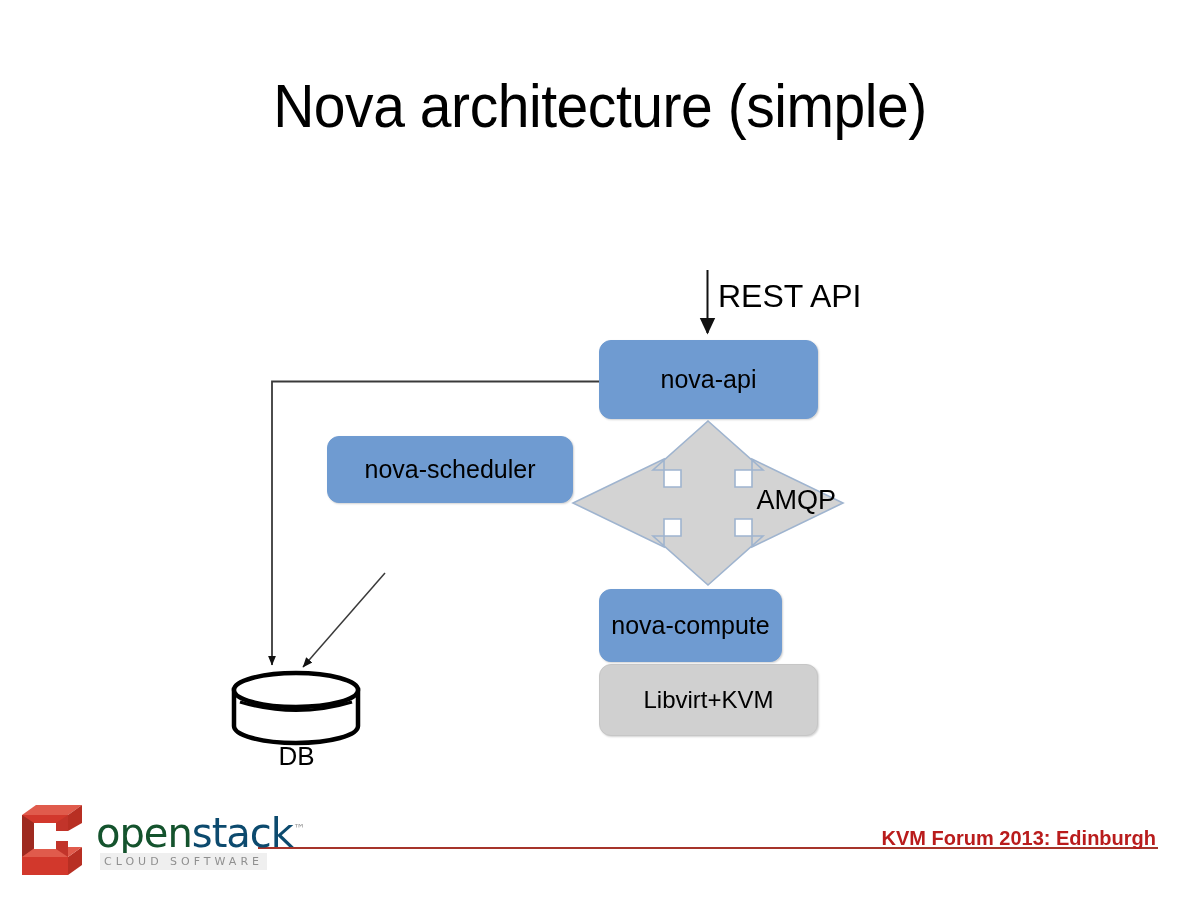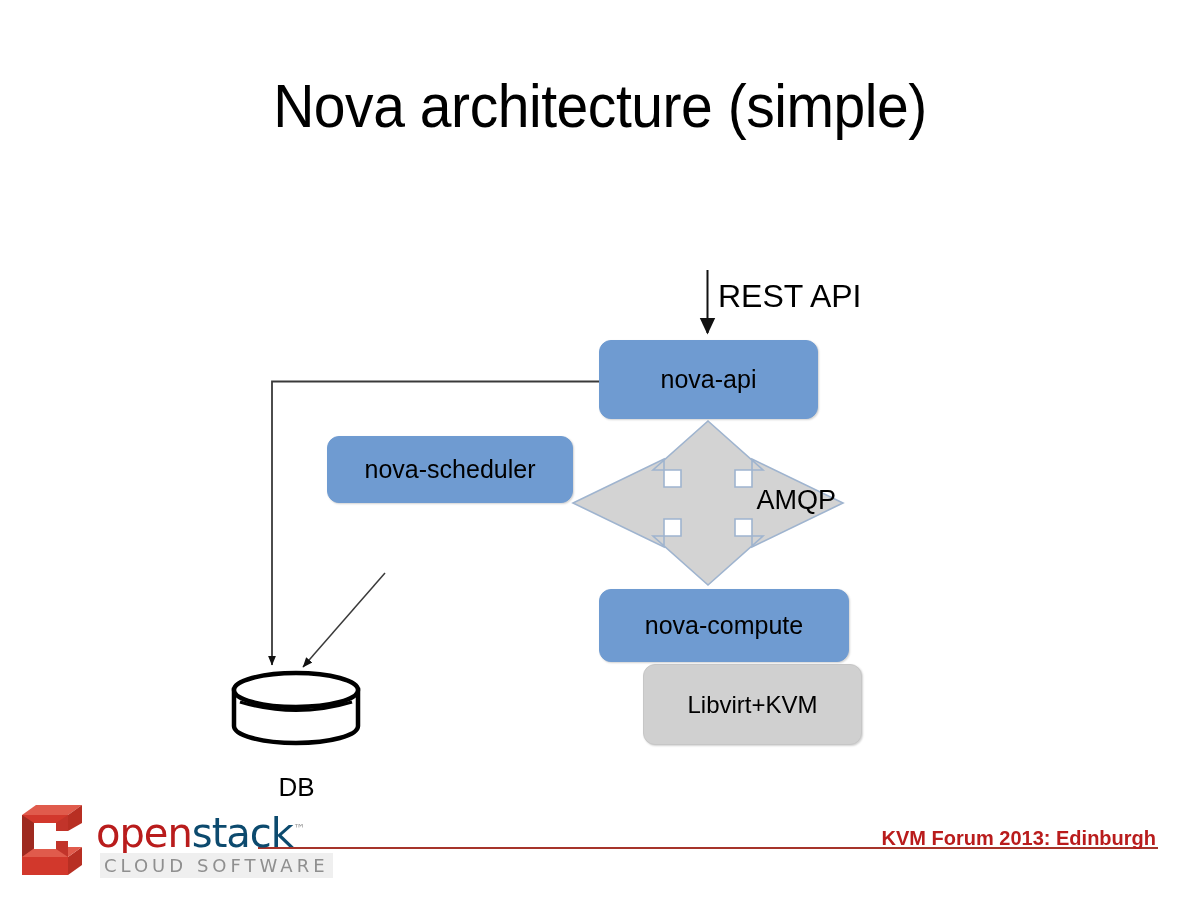--- a/index.html
+++ b/index.html
@@ -71,22 +71,22 @@
     box-shadow: 1px 1px 2px rgba(0,0,0,0.18);
   }
   .node.gray {
     background: #d0d0d0;
     border: 1px solid #c6c6c6;
     box-shadow: 1px 1px 2px rgba(0,0,0,0.18);
   }
   #node-nova-api      { left: 599px; top: 340px; width: 219px; height: 79px; }
   #node-nova-scheduler{ left: 327px; top: 436px; width: 246px; height: 67px; }
   #node-nova-conductor{ left: 327px; top: 504px; width: 246px; height: 69px; }
-  #node-nova-compute  { left: 599px; top: 589px; width: 250px; height: 73px; }
-  #node-libvirt-kvm   { left: 599px; top: 664px; width: 219px; height: 81px; margin-left: 44px; }
+  #node-nova-compute  { left: 599px; top: 589px; width: 183px; height: 73px; }
+  #node-libvirt-kvm   { left: 599px; top: 664px; width: 219px; height: 72px; }
   #node-libvirt-kvm .node-label { font-size: 24px; }
   #amqp-label {
     position: absolute;
     left: 570px;
     top: 485px;
     width: 275px;
     text-align: right;
     font-size: 27px;
     color: #000000;
     z-index: 2;
@@ -105,21 +105,20 @@
   }
   #db-label {
     position: absolute;
     left: 230px;
     top: 741px;
     width: 133px;
     text-align: center;
     font-size: 26px;
     color: #000000;
     z-index: 3;
-    margin-top: 31px;
   }
   
   #footer-rule {
     position: absolute;
     left: 258px;
     top: 847px;
     width: 900px;
     height: 2px;
     background: #a6342a;
   }
@@ -144,33 +143,33 @@
   #logo-wordmark {
     position: absolute;
     left: 80px;
     top: 14px;
     font-size: 40px;
     line-height: 40px;
     letter-spacing: -1px;
     white-space: nowrap;
     font-family: "DejaVu Sans", sans-serif;
   }
-  #logo-open  { color: #b91c1c; }
+  #logo-open  { color: #14532d; }
   #logo-stack { color: #0c4a6e; }
   #logo-tm {
     font-size: 12px;
     color: #9a9a9a;
     vertical-align: super;
     letter-spacing: 0;
   }
   #logo-tagline {
     position: absolute;
     left: 84px;
     top: 58px;
-    font-size: 18px;
+    font-size: 11px;
     letter-spacing: 4px;
     color: #8f8f8f;
     background: #efefef;
     padding: 2px 4px 2px 4px;
     white-space: nowrap;
     font-family: "DejaVu Sans", sans-serif;
   }
 </style>
 </head>
 <body>

